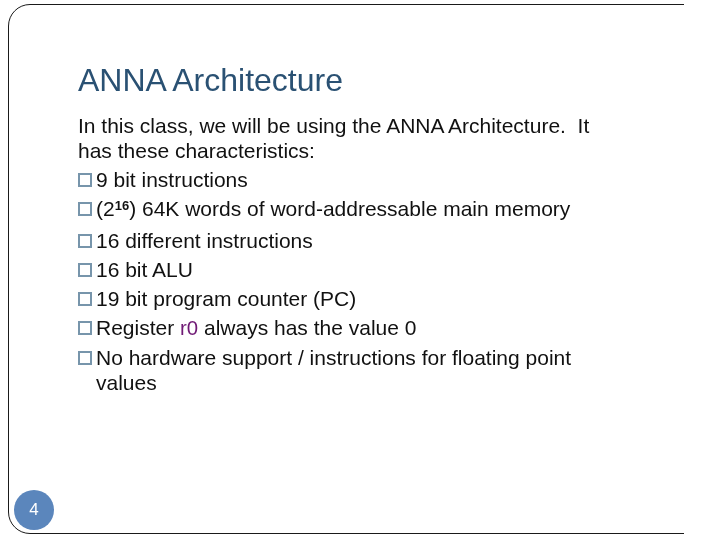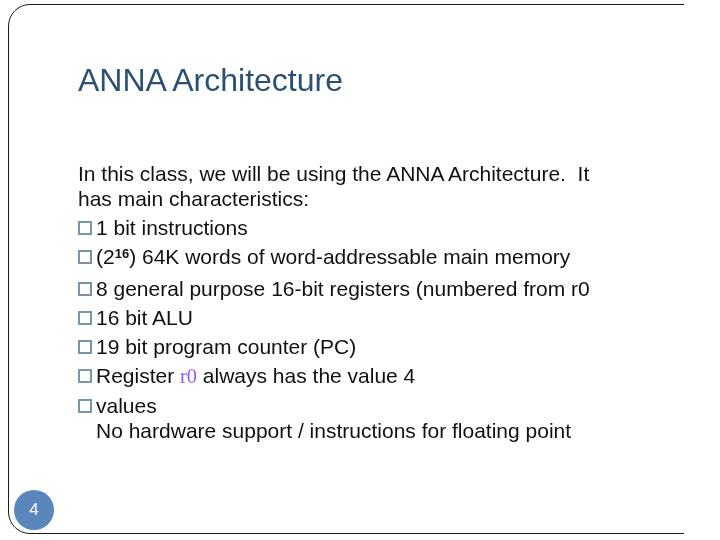--- a/index.html
+++ b/index.html
@@ -26,21 +26,20 @@
     line-height: 38px;
     color: var(--title-color, #2a5173);
     white-space: pre;
   }
   #body-text {
     position: absolute;
     left: 78px; top: 113px;
     width: 620px;
     color: var(--body-color, #111);
     font-size: 21px;
-    margin-top: 48px;
   }
   .line {
     line-height: 25px;
     white-space: pre;
   }
   .bullet-item {
     position: relative;
     padding-left: 18px;
     margin-top: 4px;
   }
@@ -51,23 +50,23 @@
     border: 2.5px solid var(--bullet-border, #7795ab);
     background: #fff;
   }
   .sup {
     font-size: 0.62em;
     position: relative;
     top: -0.45em;
     font-weight: bold;
   }
   .mono {
-    font-family: Liberation Serif, serif;
+    font-family: Liberation Sans, sans-serif;
     font-size: 0.97em;
-    color: #8b5cf6;
+    color: #701a75;
   }
   #page-number-badge {
     position: absolute;
     left: 14px; top: 490px;
     width: 40px; height: 40px;
     border-radius: 50%;
     background: var(--badge-fill, #5b86bc);
     color: var(--badge-text, #fff);
     font-size: 17px;
     display: flex;
@@ -76,59 +75,64 @@
   }
 </style>
 </head>
 <body>
 
 <div id="slide-canvas">
   <div id="slide-frame"></div>
   <div id="slide-title">ANNA Architecture</div>
   <div id="body-text">
       <div class="line">In this class, we will be using the ANNA Architecture.  It</div>
-      <div class="line">has main characteristics:</div>
+      <div class="line">has these characteristics:</div>
       <div class="bullet-item">
         <span class="bullet-sq"></span>
         <div class="bullet-lines">
-          <div class="line"><span>1 bit instructions</span></div>
+          <div class="line"><span>9 bit instructions</span></div>
         </div>
       </div>
       <div class="bullet-item">
         <span class="bullet-sq"></span>
         <div class="bullet-lines">
           <div class="line"><span>(2</span><span class="sup">16</span><span>) 64K words of word-addressable main memory</span></div>
         </div>
       </div>
       <div class="bullet-item">
         <span class="bullet-sq"></span>
         <div class="bullet-lines">
-          <div class="line"><span>8 general purpose 16-bit registers (numbered from r0</span></div>
+          <div class="line"><span>16 different instructions</span></div>
+        </div>
+      </div>
+      <div class="bullet-item">
+        <span class="bullet-sq"></span>
+        <div class="bullet-lines">
         </div>
       </div>
       <div class="bullet-item">
         <span class="bullet-sq"></span>
         <div class="bullet-lines">
           <div class="line"><span>16 bit ALU</span></div>
         </div>
       </div>
       <div class="bullet-item">
         <span class="bullet-sq"></span>
         <div class="bullet-lines">
           <div class="line"><span>19 bit program counter (PC)</span></div>
         </div>
       </div>
       <div class="bullet-item">
         <span class="bullet-sq"></span>
         <div class="bullet-lines">
-          <div class="line"><span>Register </span><span class="mono">r0</span><span> always has the value 4</span></div>
+          <div class="line"><span>Register </span><span class="mono">r0</span><span> always has the value 0</span></div>
         </div>
       </div>
       <div class="bullet-item">
         <span class="bullet-sq"></span>
         <div class="bullet-lines">
+          <div class="line"><span>No hardware support / instructions for floating point</span></div>
           <div class="line"><span>values</span></div>
-          <div class="line"><span>No hardware support / instructions for floating point</span></div>
         </div>
       </div>
     </div>
   <div id="page-number-badge">4</div>
 </div>
 
 </body></html>

